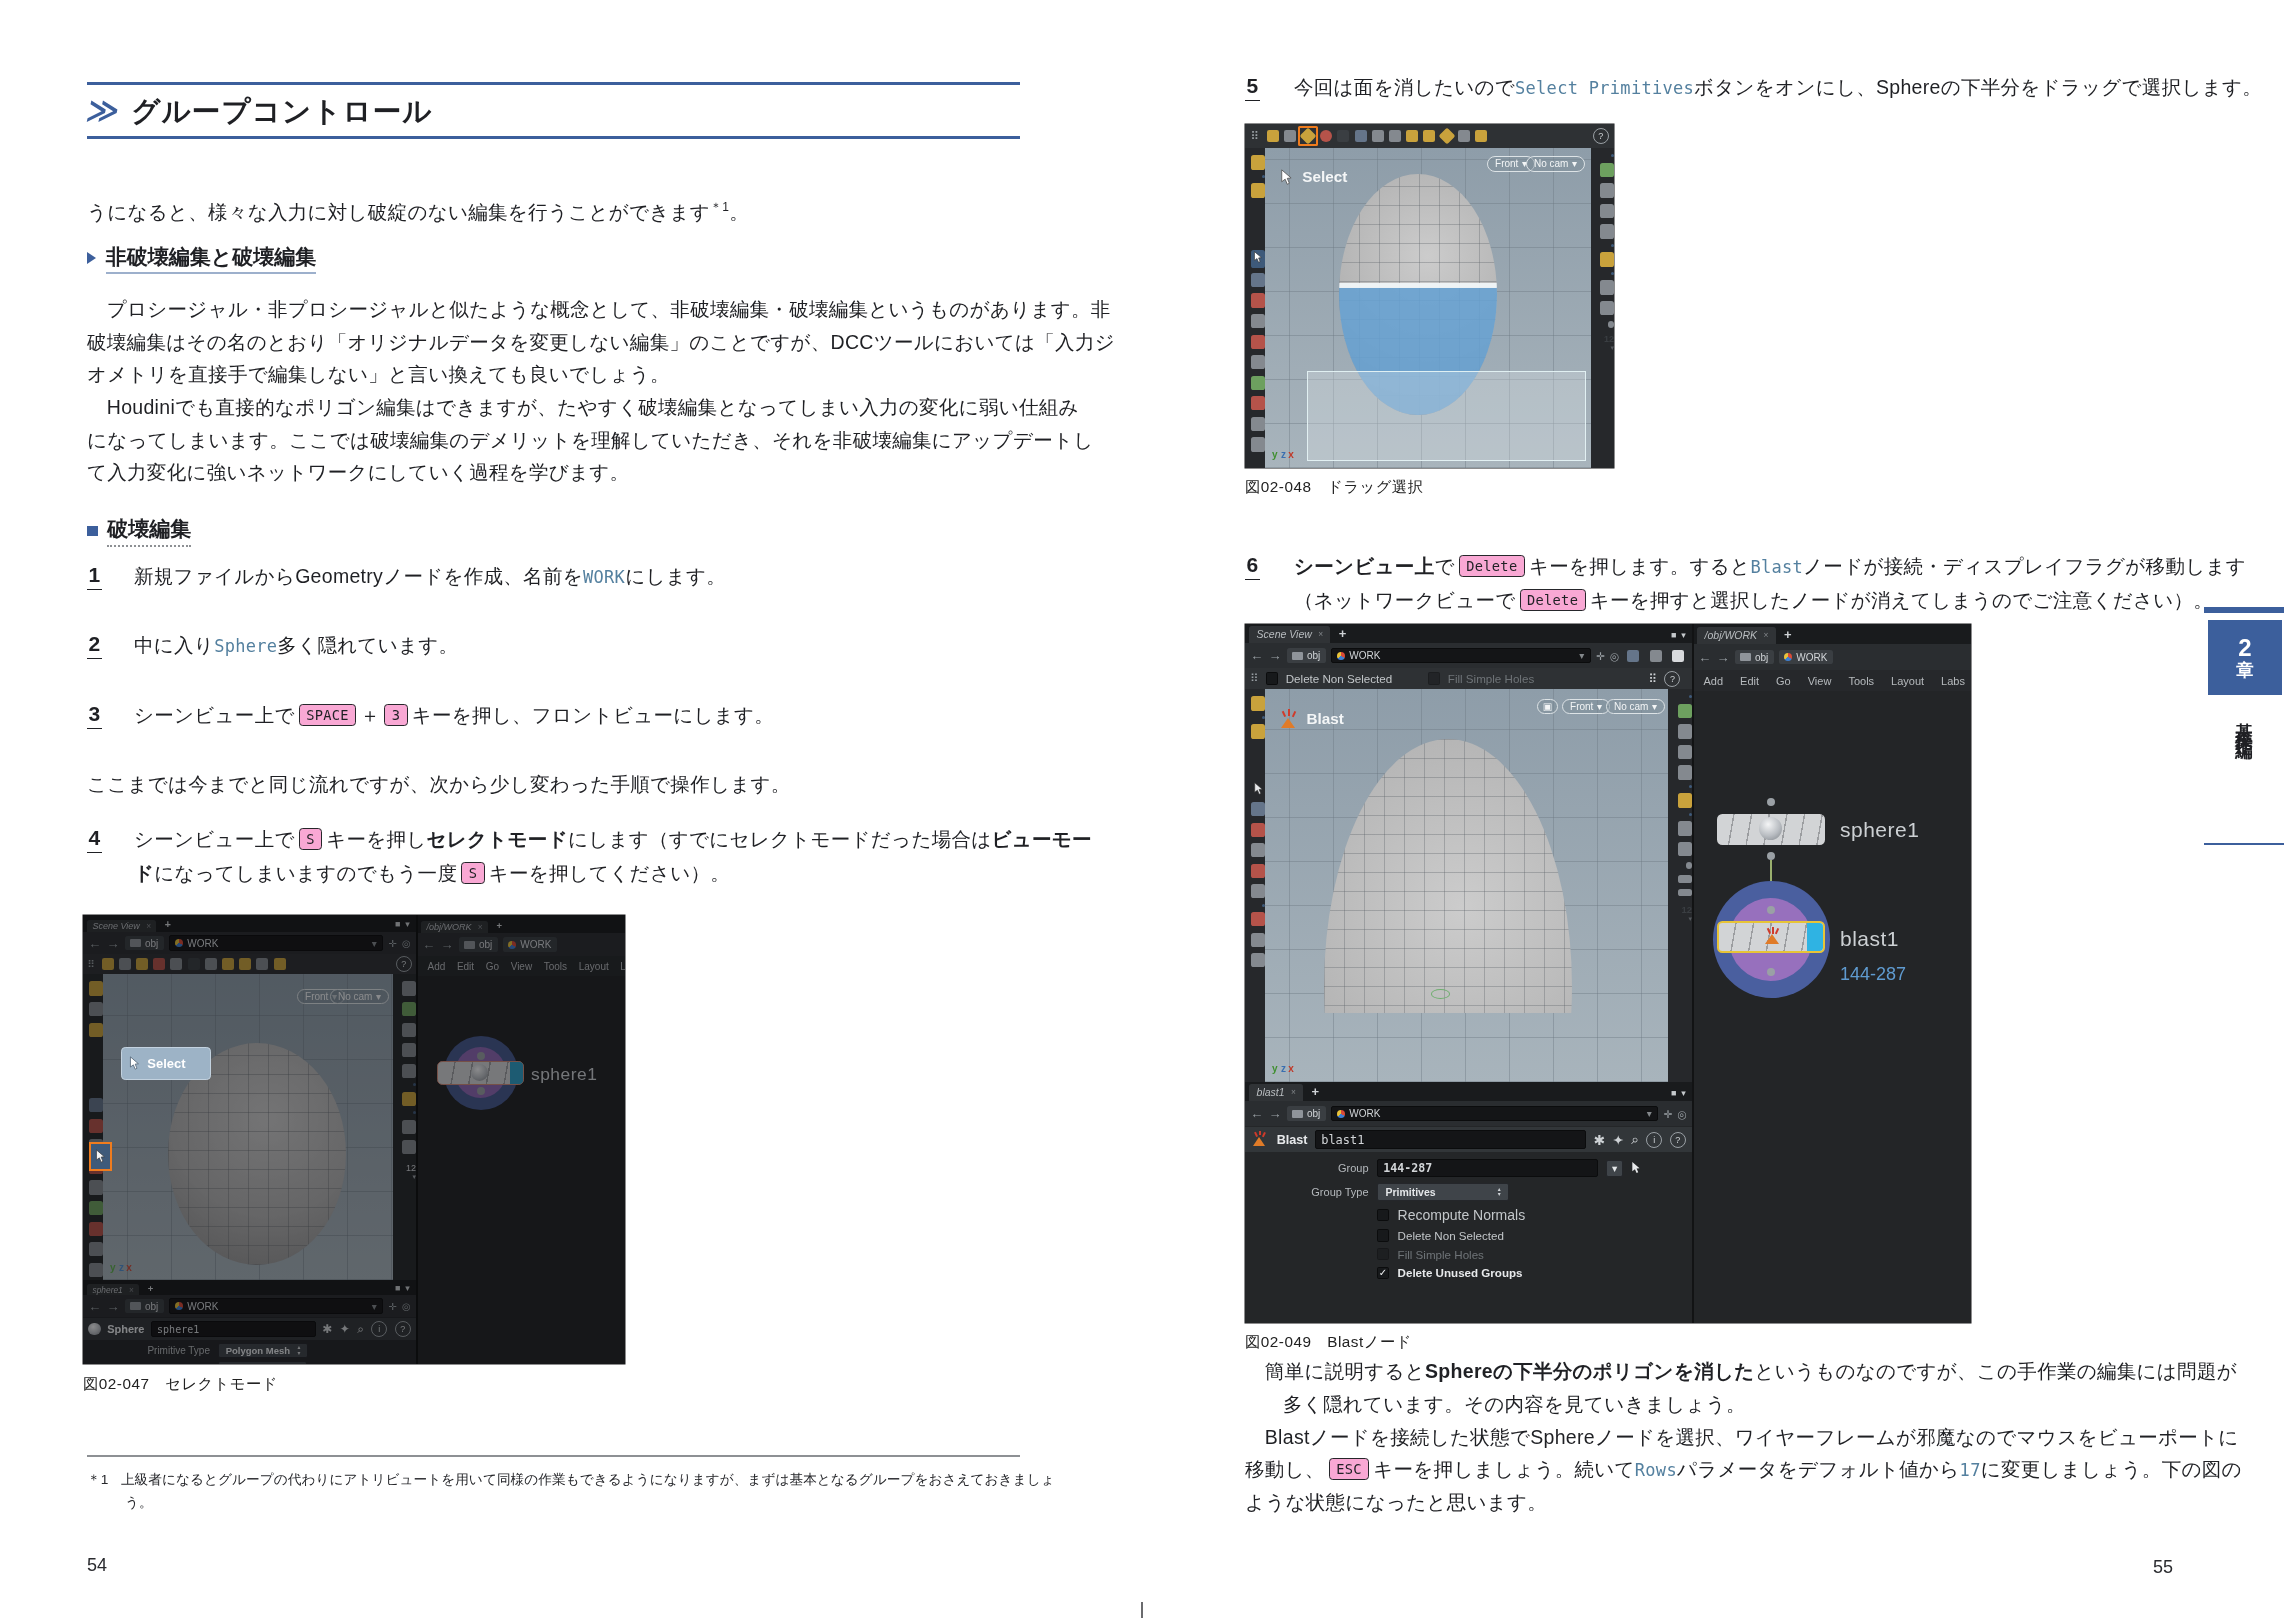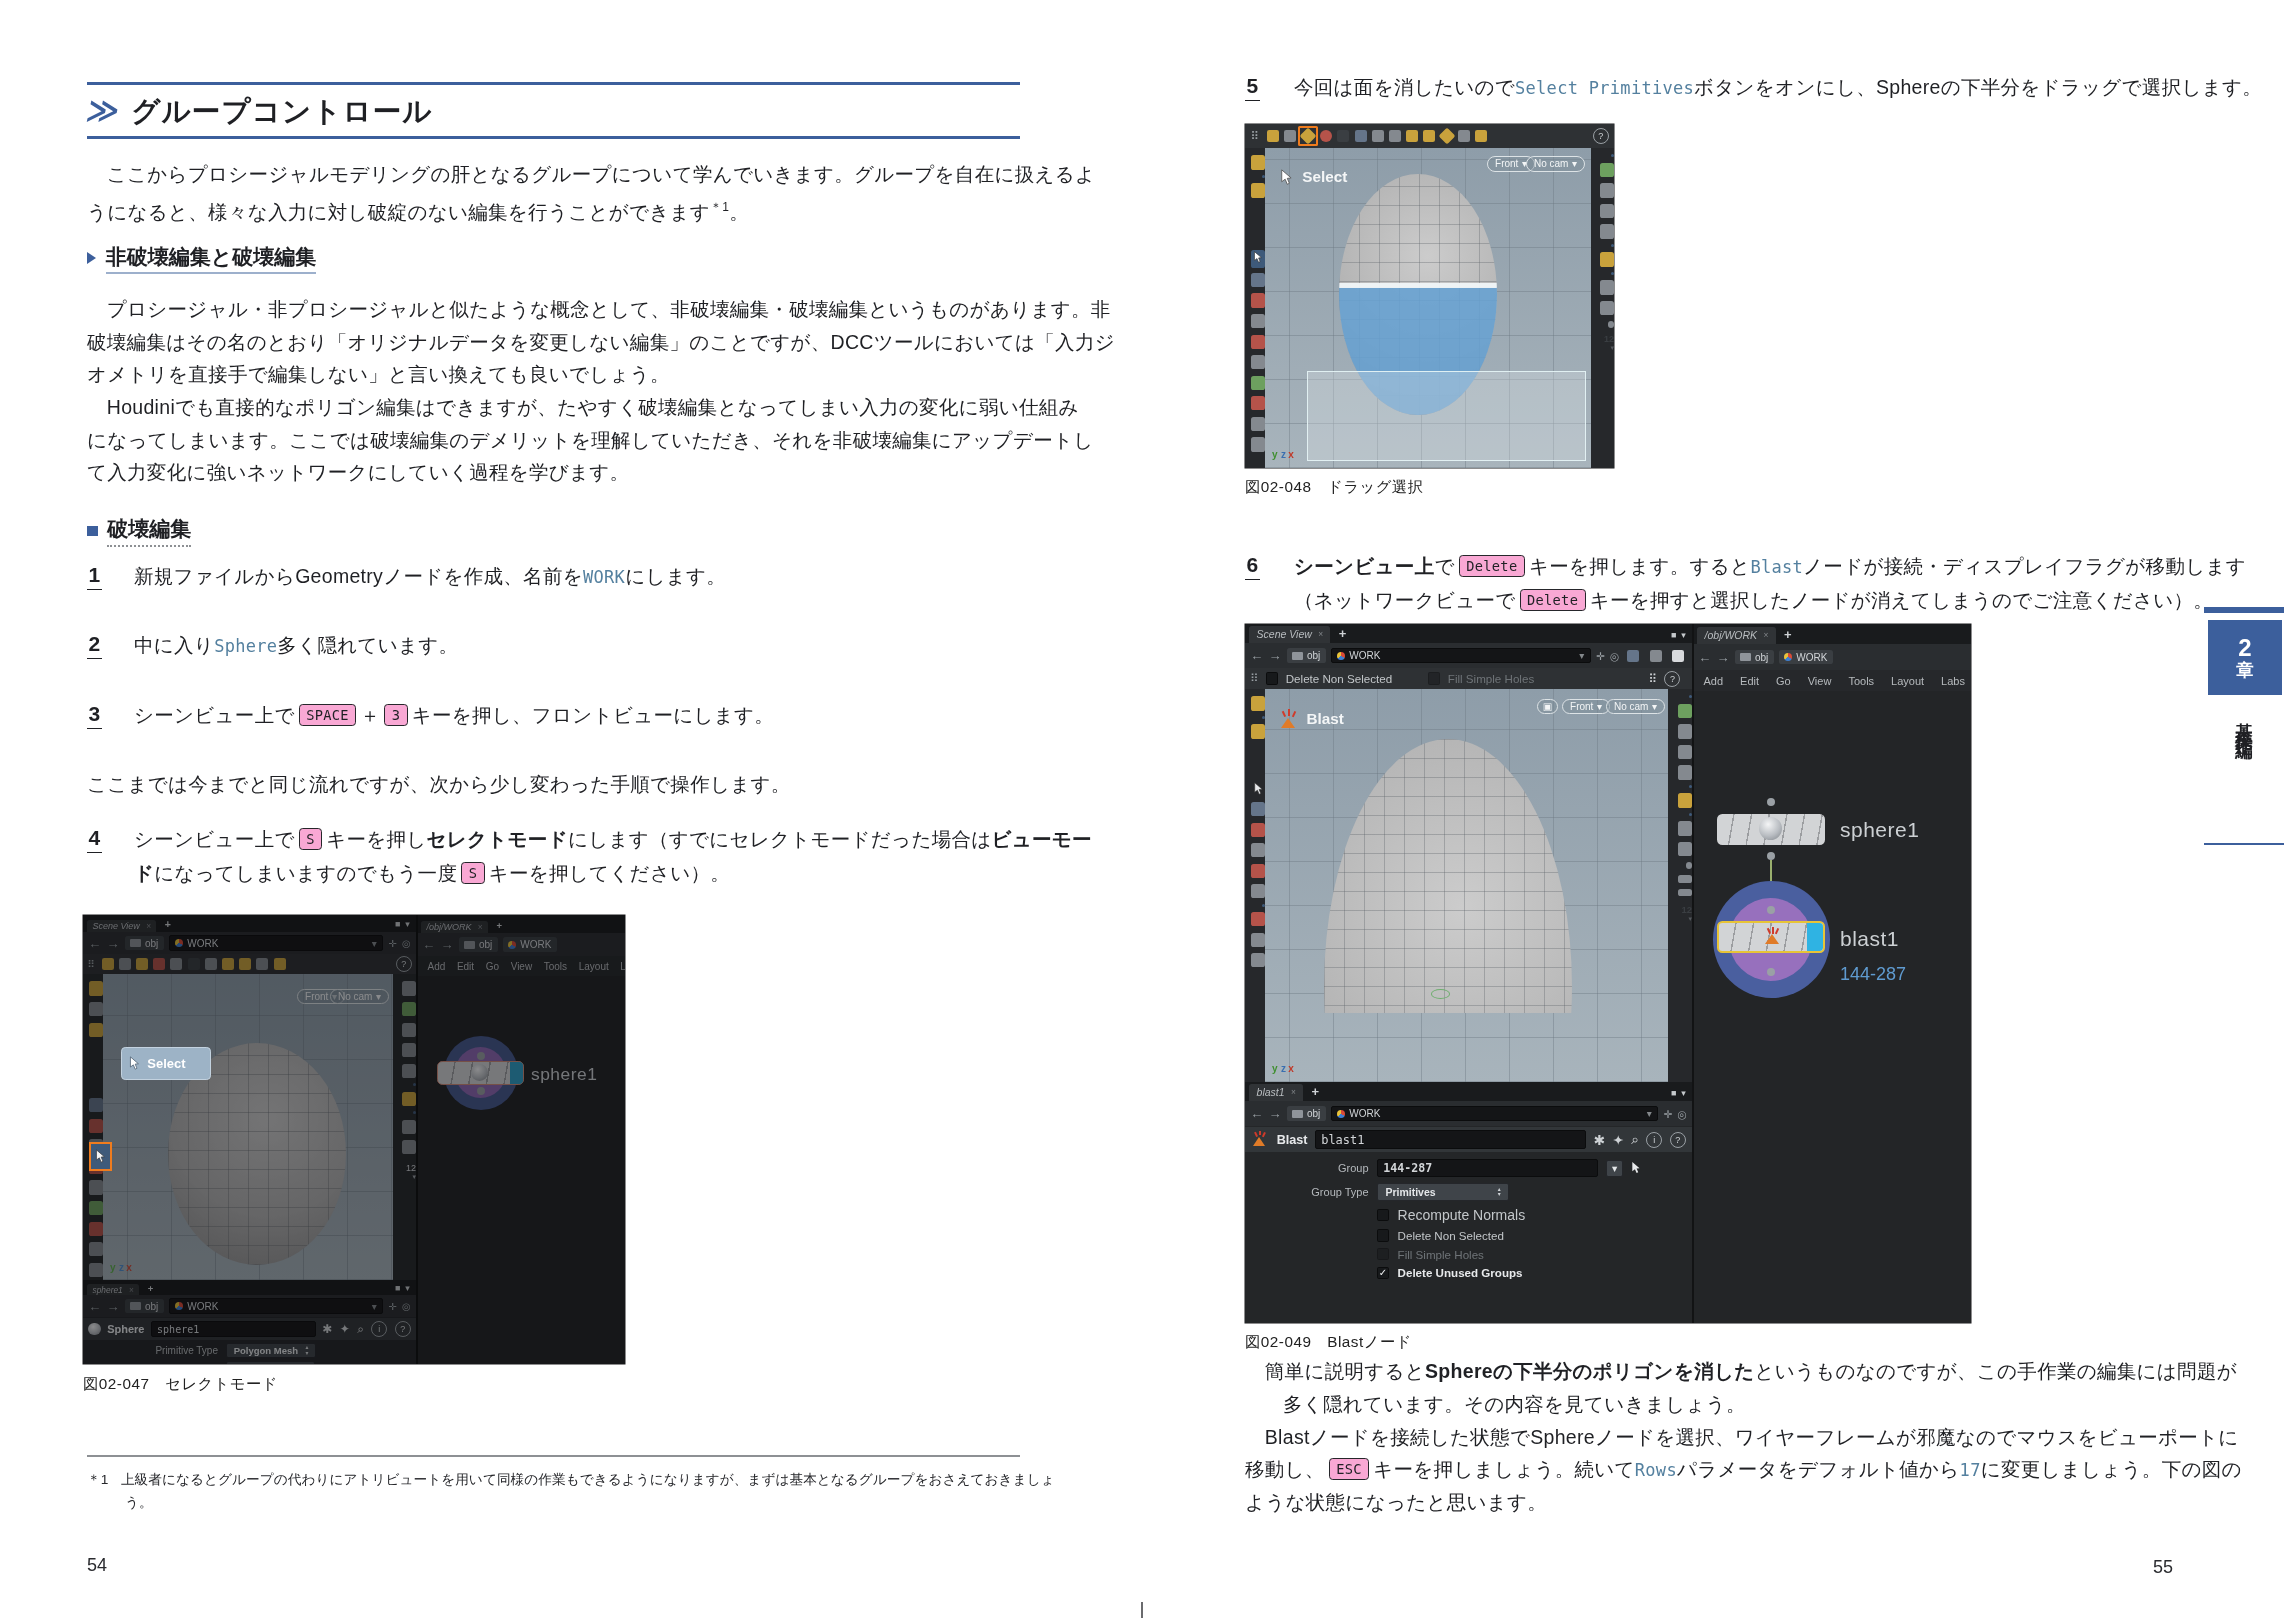--- a/index.html
+++ b/index.html
@@ -78,21 +78,20 @@
 
 <div id="page">
 
  <div class="a rule" style="left:87px;top:82px;width:933px;height:2.6px"></div>
  <div class="a nw" style="left:87px;top:92px">
    <span class="chev">≫</span>
    <span class="title">グループコントロール</span>
  </div>
  <div class="a rule" style="left:87px;top:136px;width:933px;height:2.6px"></div>
 
- <div class="a t nw" style="left:87px;top:158px">　ここからプロシージャルモデリングの肝となるグループについて学んでいきます。グループを自在に扱えるよ</div>
  <div class="a t nw" style="left:87px;top:191px">
    <span>うになると、様々な入力に対し破綻のない編集を行うことができます</span><span class="sup">＊1</span><span>。</span>
  </div>
 
  <div class="a nw" style="left:87px;top:243px">
    <span class="h1mark"></span>
    <span class="h1t">非破壊編集と破壊編集</span>
  </div>
 
  <div class="a t nw" style="left:87px;top:293px">　プロシージャル・非プロシージャルと似たような概念として、非破壊編集・破壊編集というものがあります。非</div>
@@ -271,21 +270,21 @@
          <span>✦</span>
          <span>⌕</span>
          <span class="rndic">
               <span>i</span>
             </span>
          <span class="rndic">
               <span>?</span>
             </span>
        </span>
      </div>
-     <div class="a" style="left:0;top:428px;right:0;height:21px;padding-left:24px">
+     <div class="a" style="left:0;top:428px;right:0;height:21px;padding-left:16px">
        <div class="prow" style="margin-bottom:3.2px">
          <span class="plabel" style="font-size:10px">Primitive Type</span>
          <span class="pchip" style="font-size:9.5px;padding:1.1px 6.3px">
               <span>Polygon Mesh</span>
               <span class="spin">
                 <span>▴</span>
                 <span>▾</span>
               </span>
             </span>
        </div>

